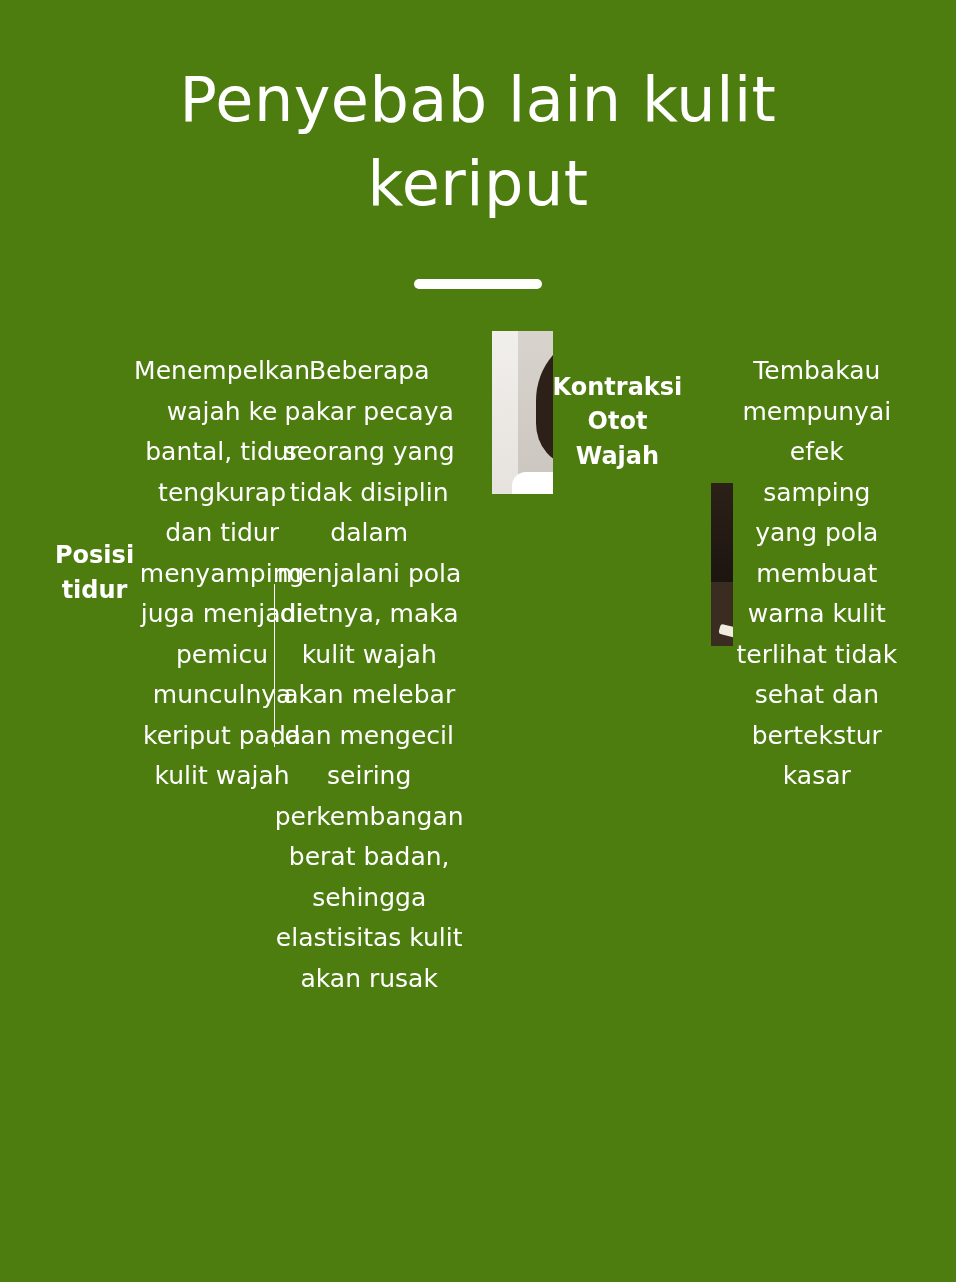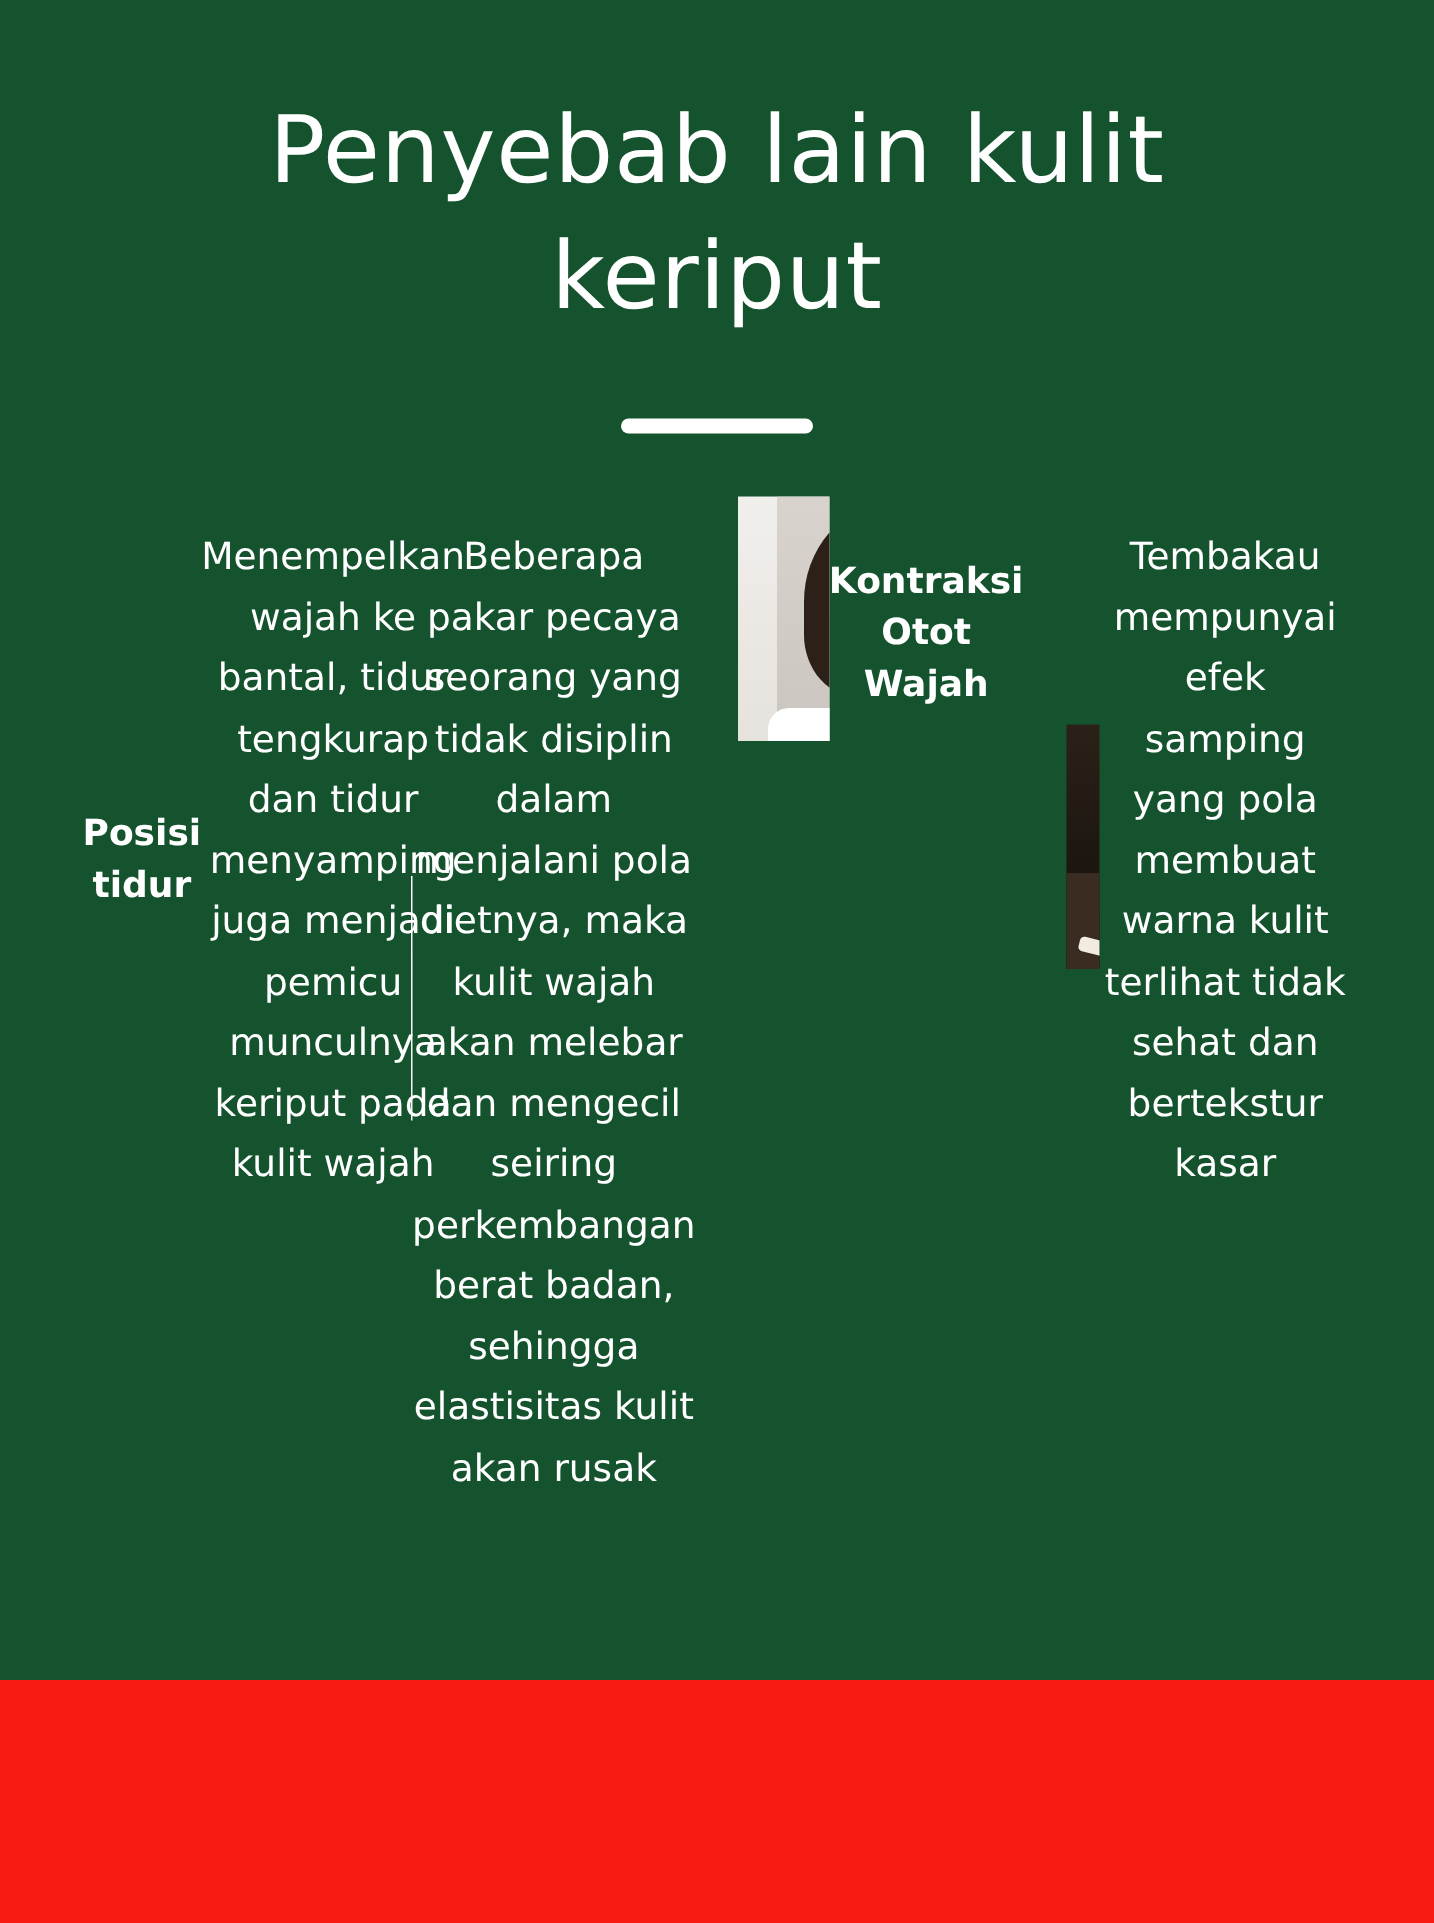--- a/index.html
+++ b/index.html
@@ -9,23 +9,23 @@
   body {
     width: 956px;
     height: 1282px;
     background: #f71b14;
     font-family: "DejaVu Sans", sans-serif;
     overflow: hidden;
     position: relative;
   }
   .page {
     width: 956px;
-    height: 1120px;
+    height: 1282px;
     position: relative;
-    background: #14532d;
+    background: #4d7c0f;
     box-sizing: border-box;
   }
   .title {
     color: #ffffff;
     font-size: 62px;
     font-weight: 400;
     text-align: center;
     letter-spacing: 0.5px;
     line-height: 1.35;
     padding: 58px 90px 0 90px;

